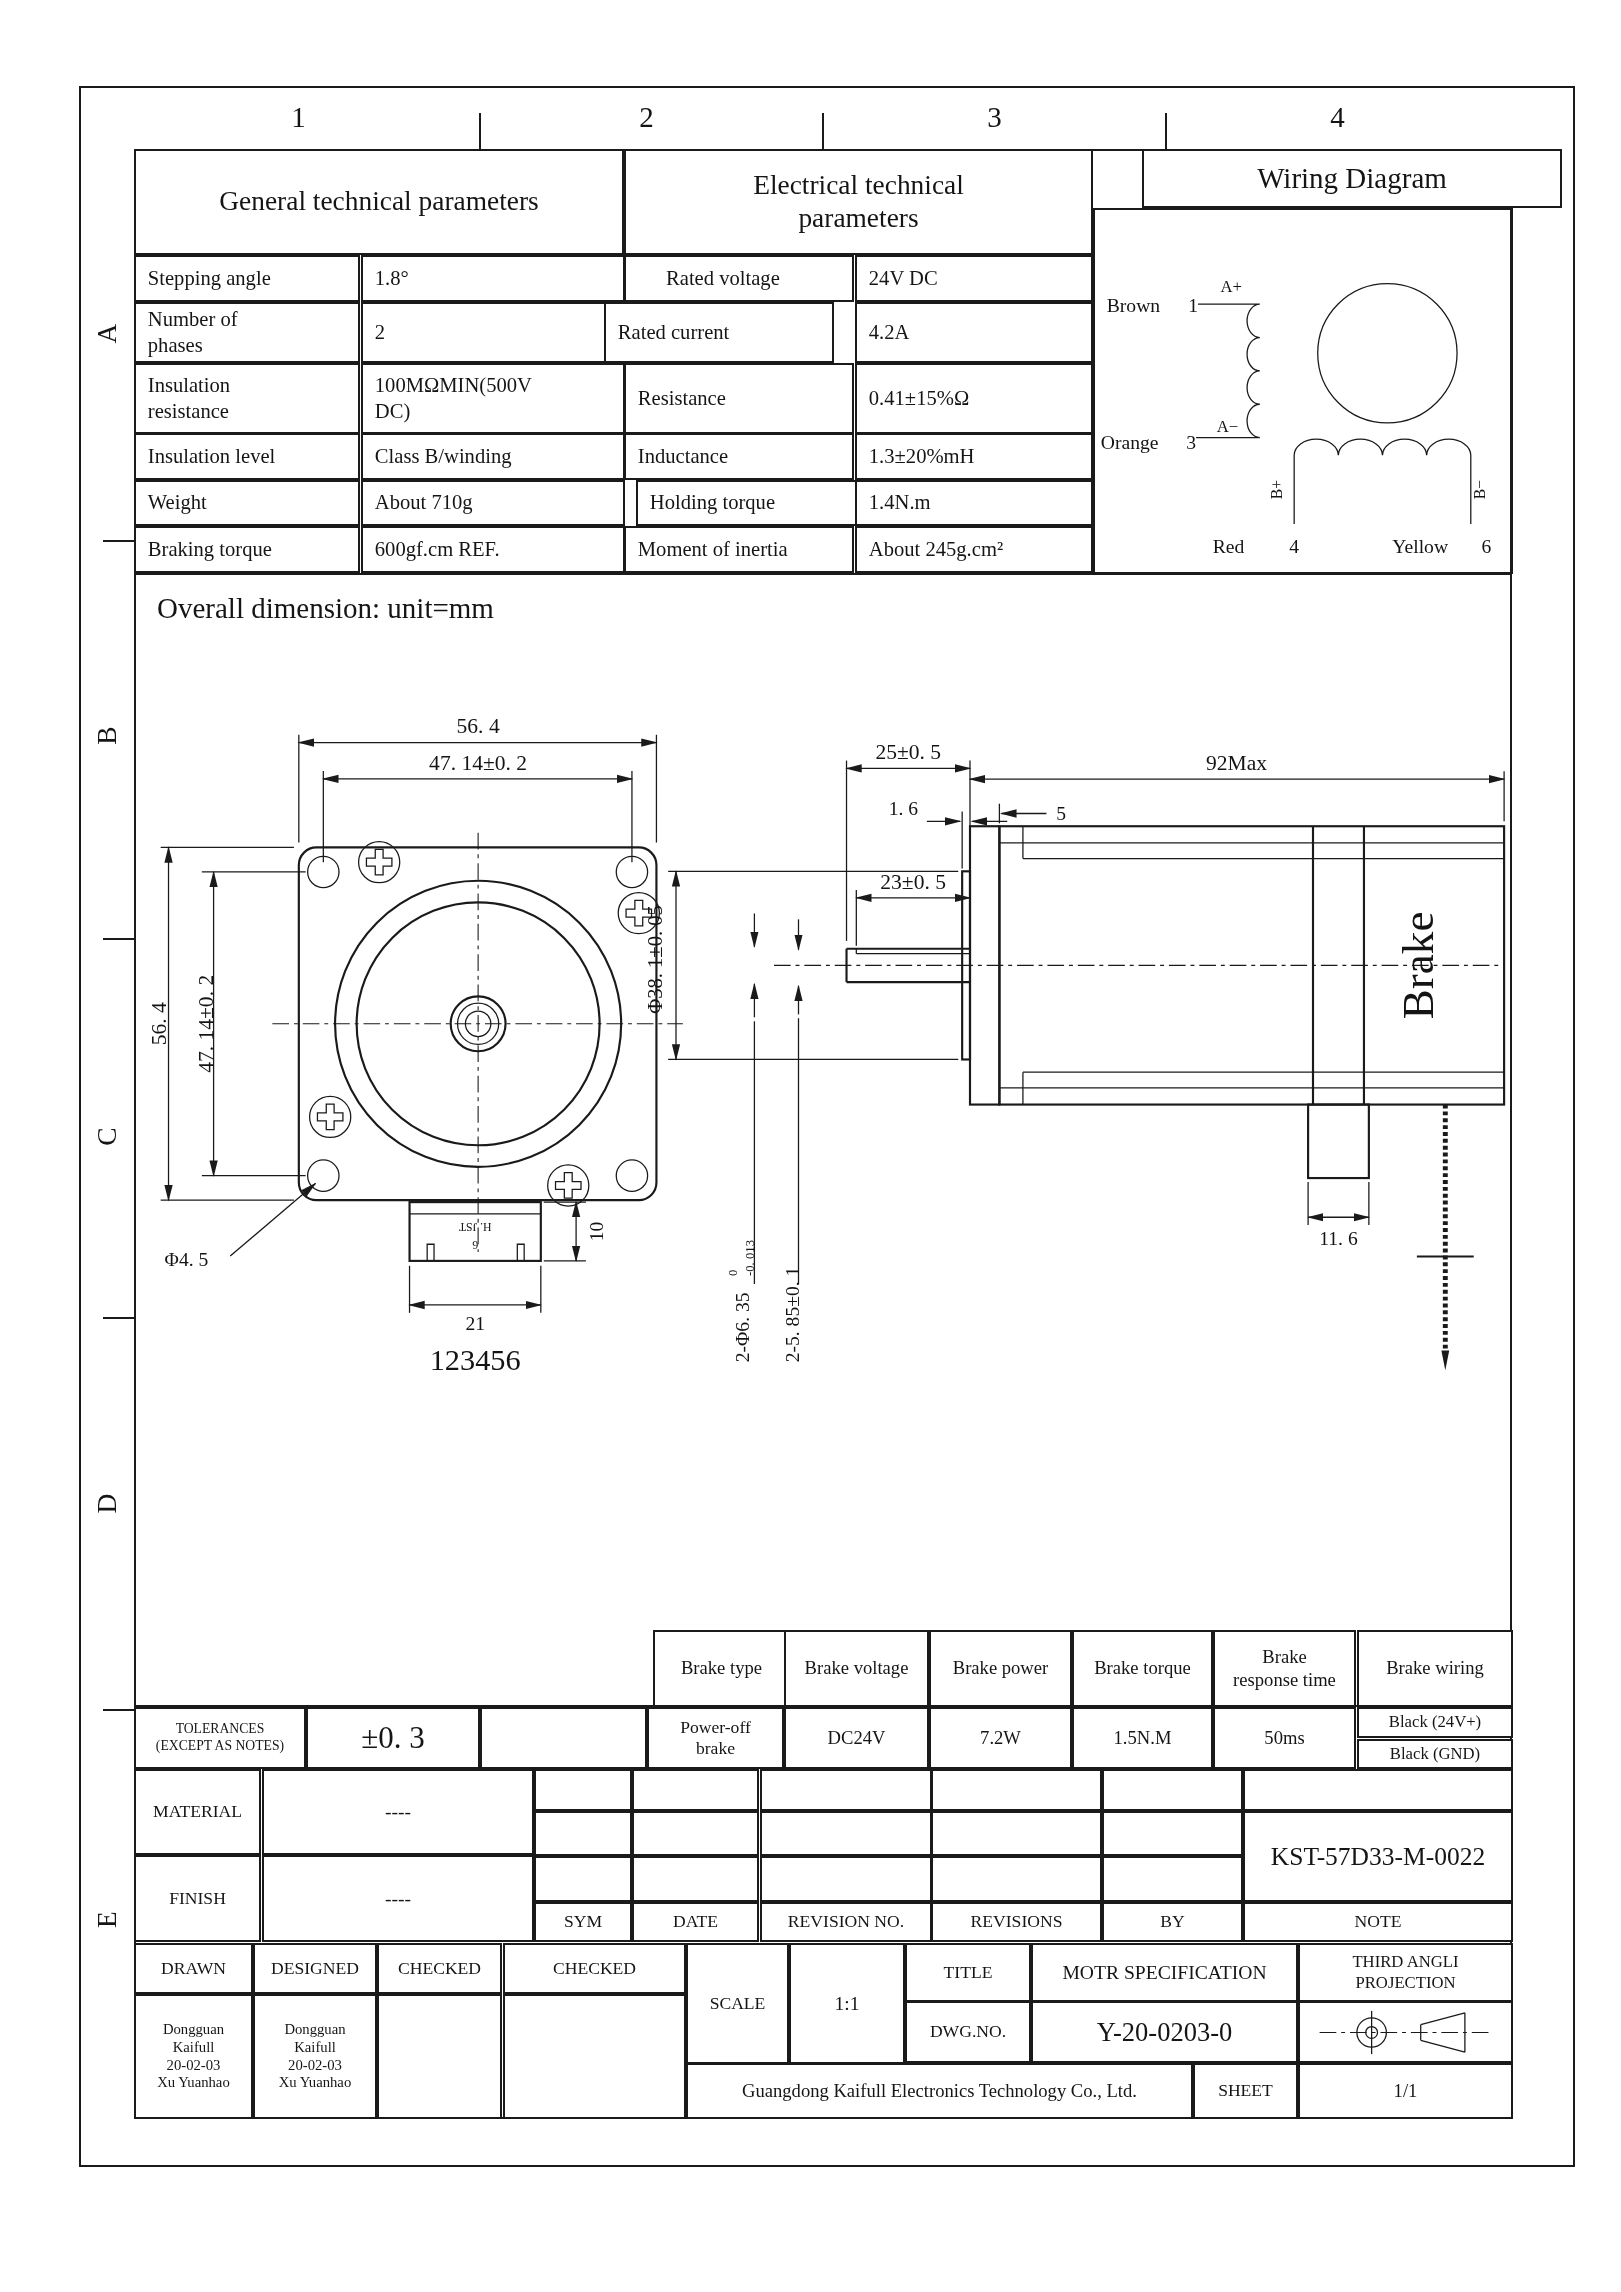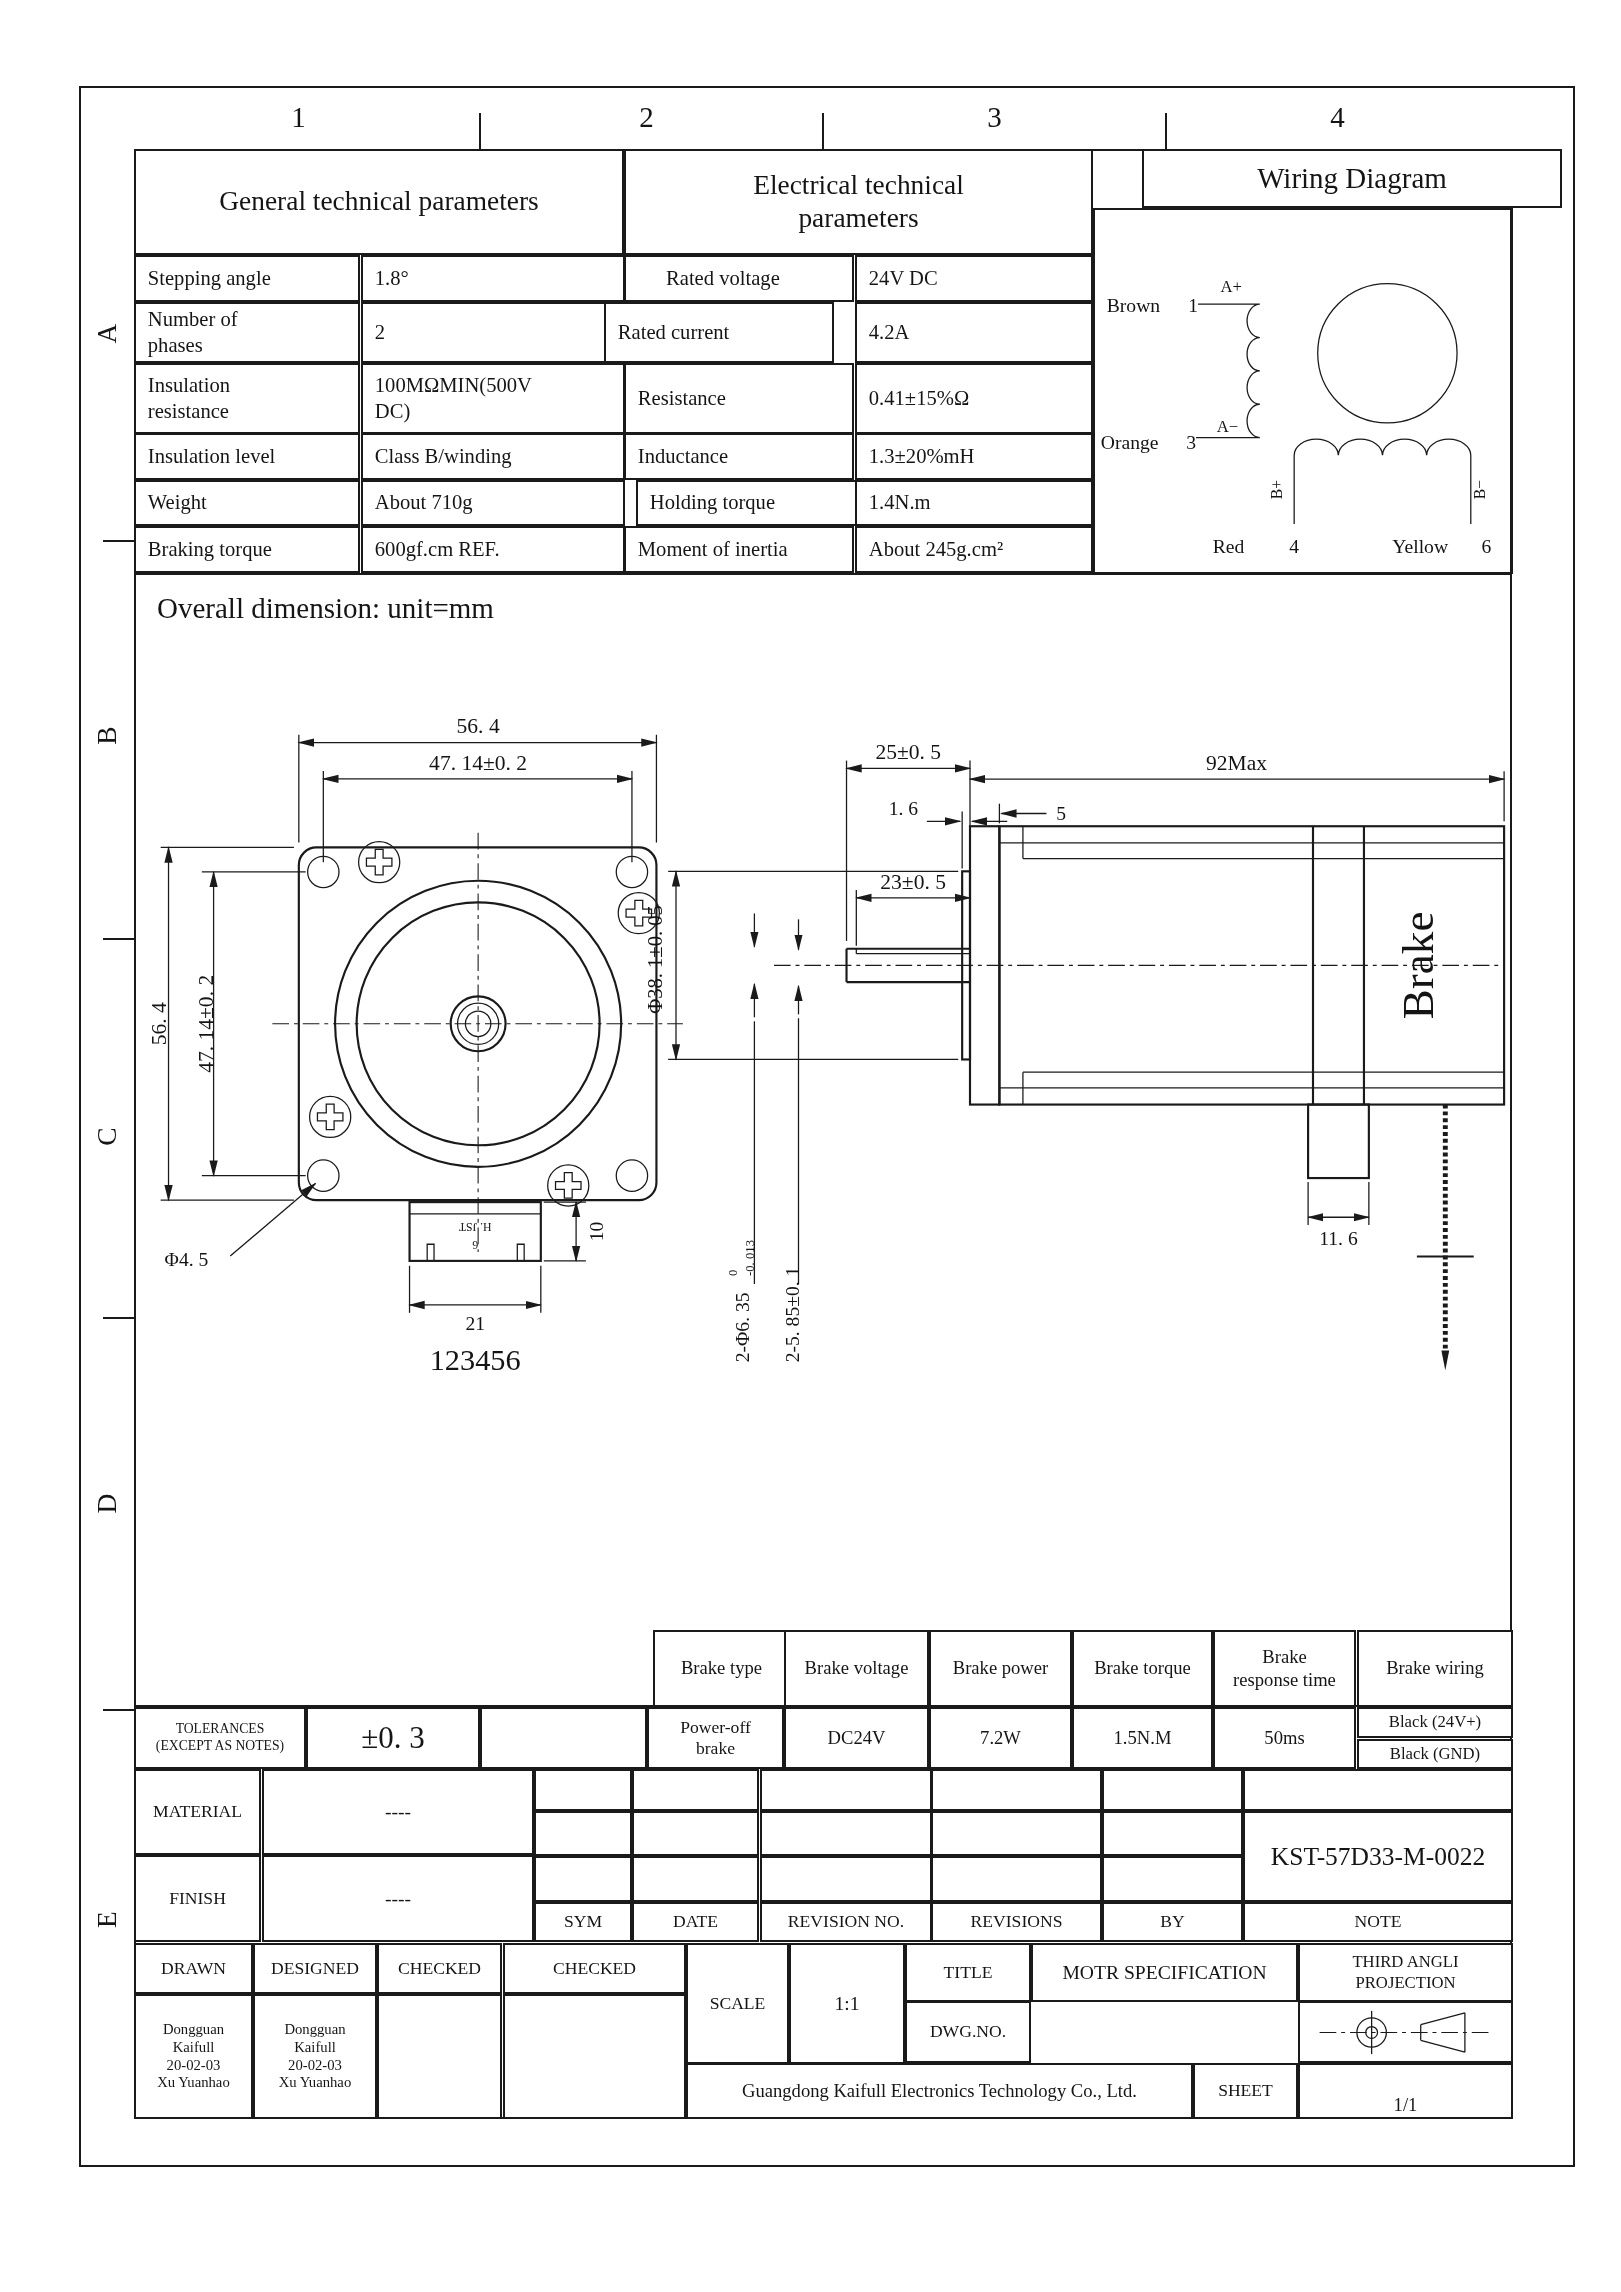--- a/index.html
+++ b/index.html
@@ -453,32 +453,35 @@
   <div class="c" style="left:1031px;top:1943px;width:267px;height:59px;font-size:19.6px;">
       <span>MOTR SPECIFICATION</span>
     </div>
   <div class="c" style="left:1298px;top:1943px;width:215px;height:59px;font-size:16.7px;flex-direction:column;">
     <span>THIRD ANGLI</span>
       <span>PROJECTION</span>
   </div>
   <div class="c" style="left:905px;top:2001px;width:126px;height:62px;font-size:17.6px;">
       <span>DWG.NO.</span>
     </div>
+  <div class="c" style="left:1031px;top:2001px;width:267px;height:62px;font-size:26.5px;">
+      <span>Y-20-0203-0</span>
+    </div>
   <div class="c" style="left:1298px;top:2001px;width:215px;height:62px;"></div>
   <svg style="left:1298px;top:2001px;" width="215" height="62" viewBox="0 0 219 63">
     <line class="cn" x1="22" y1="32" x2="198" y2="32"></line>
     <circle class="tn" cx="75" cy="32" r="15"></circle>
     <circle class="tn" cx="75" cy="32" r="6"></circle>
     <line class="tn" x1="75" y1="10" x2="75" y2="54"></line>
     <path class="tn" d="M125,24 L125,40 M125,24 L170,12 M125,40 L170,52 M170,12 L170,52"></path>
   </svg>
   <div class="c" style="left:686px;top:2063px;width:507px;height:56px;font-size:18.6px;">
       <span>Guangdong Kaifull Electronics Technology Co., Ltd.</span>
     </div>
   <div class="c" style="left:1193px;top:2063px;width:105px;height:56px;font-size:17.6px;">
       <span>SHEET</span>
     </div>
-  <div class="c" style="left:1298px;top:2063px;width:215px;height:56px;font-size:18.6px;align-items:flex-end;">
+  <div class="c" style="left:1298px;top:2063px;width:215px;height:56px;font-size:18.6px;">
       <span>1/1</span>
     </div>
 
 </div>
 
 
 </body></html>

